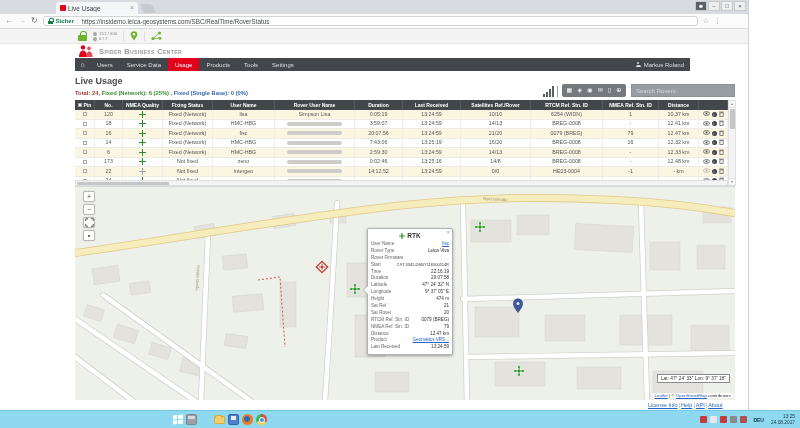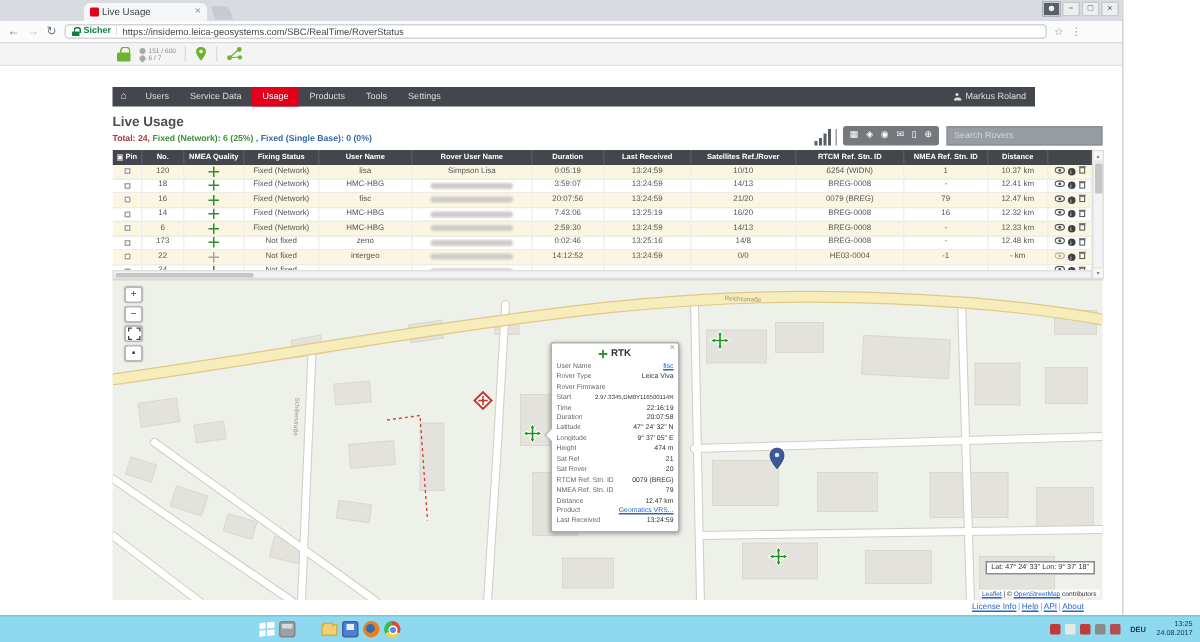--- a/index.html
+++ b/index.html
@@ -210,20 +210,29 @@
     </svg>
     <span class="vsep"></span>
     <svg class="gnodes" viewBox="0 0 11 10">
       <path d="M2,7.5 L8,2 M2,7.5 L8.5,7" stroke="#6db32e" stroke-width="0.8" fill="none"></path>
       <circle cx="2" cy="7.5" r="1.6" fill="#6db32e"></circle>
         <circle cx="8.5" cy="2" r="1.6" fill="#6db32e"></circle>
         <circle cx="9" cy="7.3" r="1.4" fill="#6db32e"></circle>
     </svg>
   </div>
 
+  <div class="brand-row">
+    <svg width="16" height="12" viewBox="0 0 16 12">
+      <circle cx="5" cy="2.4" r="2.2" fill="#e2001a"></circle>
+      <path d="M1,12 C1,7.5 3,5.4 5,5.4 C7,5.4 9,7.5 9,12 Z" fill="#e2001a"></path>
+      <circle cx="11" cy="3.4" r="1.8" fill="#e84a57"></circle>
+      <path d="M8.2,12 C8.2,8.3 9.6,6.2 11,6.2 C12.8,6.2 14.6,8.3 14.6,12 Z" fill="#e84a57"></path>
+    </svg>
+    <span class="brand-text">Spider Business Center</span>
+  </div>
 
   <div class="navbar">
     <span class="nav-home">⌂</span>
     <span style="display:flex;">
         <span class="nav-item">Users</span>
         <span class="nav-item">Service Data</span>
         <span class="nav-item active">Usage</span>
         <span class="nav-item">Products</span>
         <span class="nav-item">Tools</span>
         <span class="nav-item">Settings</span>

